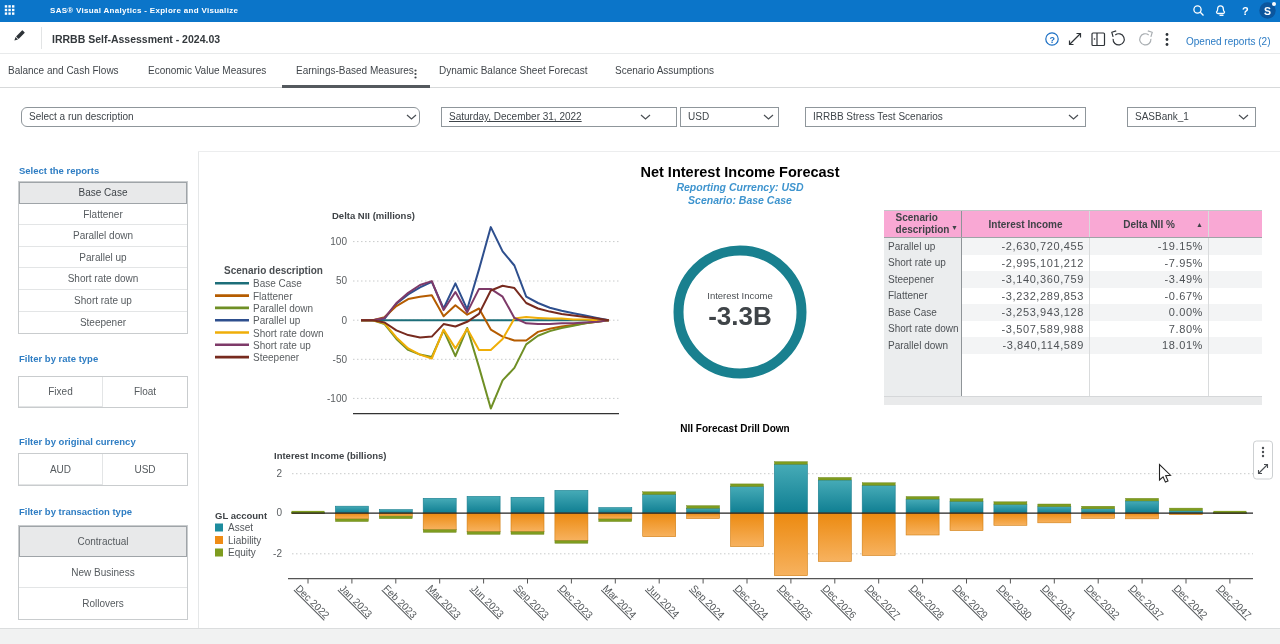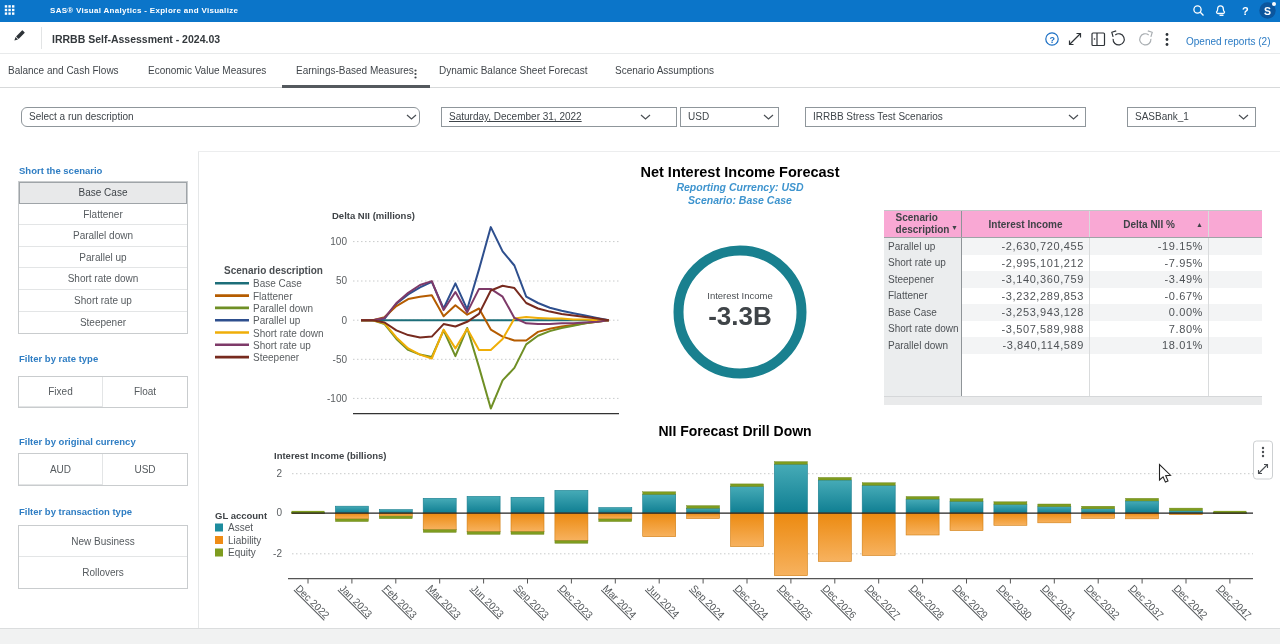--- a/index.html
+++ b/index.html
@@ -51,21 +51,21 @@
   <span class="tab" style="left:439px">Dynamic Balance Sheet Forecast</span>
   <span class="tab" style="left:615px">Scenario Assumptions</span>
   <div id="tabsel"></div>
 </div>
 <div class="dd" style="left:21px;top:107px;width:399px;border-radius:6px;">Select a run description</div>
 <div class="dd" style="left:441px;top:107px;width:236px;text-decoration:underline;">Saturday, December 31, 2022</div>
 <div class="dd" style="left:680px;top:107px;width:99px;">USD</div>
 <div class="dd" style="left:805px;top:107px;width:281px;">IRRBB Stress Test Scenarios</div>
 <div class="dd" style="left:1127px;top:107px;width:129px;">SASBank_1</div>
 
-<div class="lbl" style="left:19px;top:165px;">Short the scenario</div>
+<div class="lbl" style="left:19px;top:165px;">Select the reports</div>
 <div class="btnbox" style="top:181px;">
   <div class="btn sel">Base Case</div>
   <div class="btn">Flattener</div>
   <div class="btn">Parallel down</div>
   <div class="btn">Parallel up</div>
   <div class="btn">Short rate down</div>
   <div class="btn">Short rate up</div>
   <div class="btn">Steepener</div>
 </div>
 <div class="lbl" style="left:19px;top:353px;">Filter by rate type</div>
@@ -73,30 +73,31 @@
   <div class="btn2" style="width:50%;border-right:1px solid #E3E5E6;height:30px;line-height:30px;">Fixed</div>
   <div class="btn2" style="width:50%;height:30px;line-height:30px;">Float</div>
 </div>
 <div class="lbl" style="left:19px;top:436px;">Filter by original currency</div>
 <div class="btnbox" style="top:453px;display:flex;">
   <div class="btn2" style="width:50%;border-right:1px solid #E3E5E6;height:31px;">AUD</div>
   <div class="btn2" style="width:50%;height:31px;">USD</div>
 </div>
 <div class="lbl" style="left:19px;top:506px;">Filter by transaction type</div>
 <div class="btnbox" style="top:525px;">
+  <div class="btn2 sel">Contractual</div>
   <div class="btn2">New Business</div>
   <div class="btn2">Rollovers</div>
 </div>
 <div class="abs" id="vline"></div>
 <div class="abs" style="left:198px;top:151px;width:1082px;height:1px;background:#ECEDEE;"></div>
 
 <div class="title1" style="left:490px;top:164px;font-size:14.5px;">Net Interest Income Forecast</div>
 <div class="sub" style="left:490px;top:181px;">Reporting Currency: USD</div>
 <div class="sub" style="left:490px;top:194px;">Scenario: Base Case</div>
-<div class="title1" style="left:485px;top:423px;font-size:14px;">NII Forecast Drill Down</div>
+<div class="title1" style="left:485px;top:423px;font-size:10px;">NII Forecast Drill Down</div>
 
 <div id="tbl">
   <div class="th">
     <div class="c1" style="flex-direction:column;line-height:12px;">Scenario<br>description<span style="position:absolute;right:3px;top:11px;font-size:7px;color:#3F4347;">▼</span></div>
     <div class="c2">Interest Income</div>
     <div class="c3">Delta NII %<span style="position:absolute;right:5px;top:10px;font-size:7px;color:#3F4347;">▲</span></div>
     <div class="c4"></div>
   </div>
 <div class="tr">
       <div class="c1">Parallel up</div>

